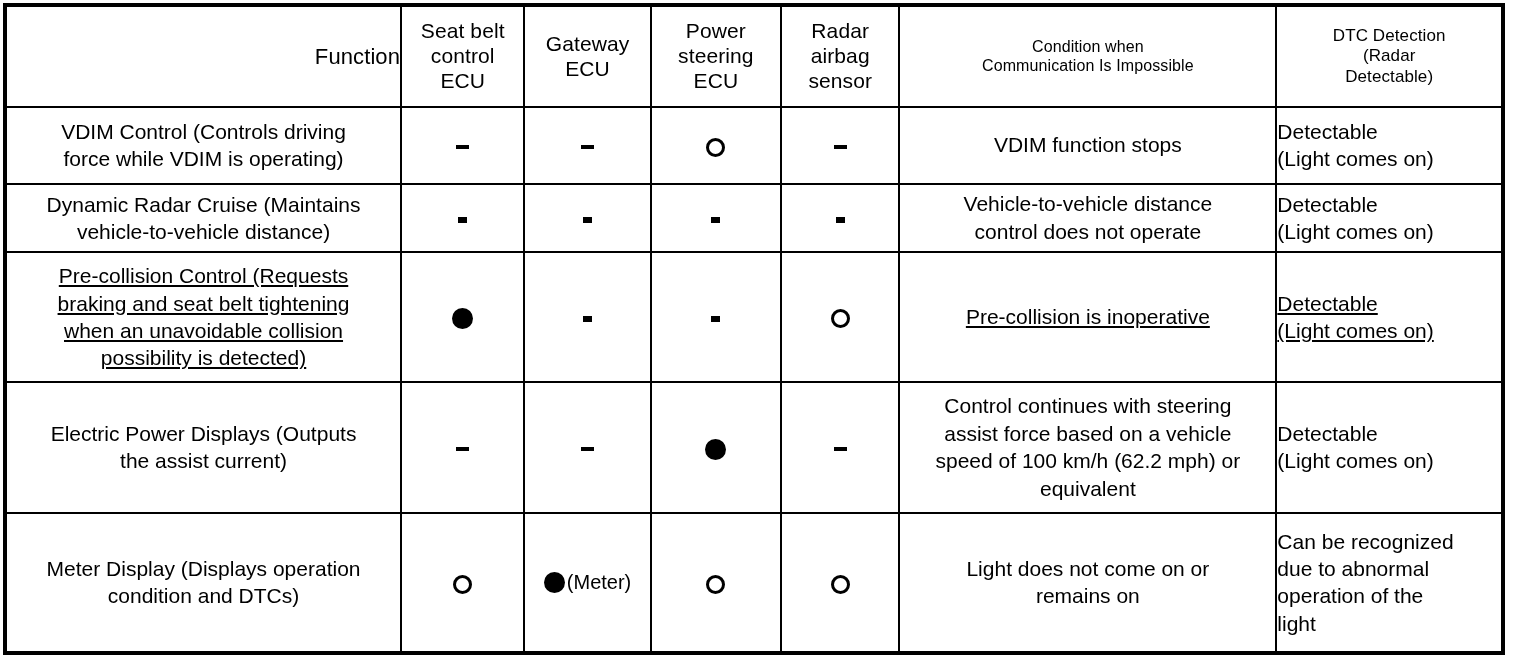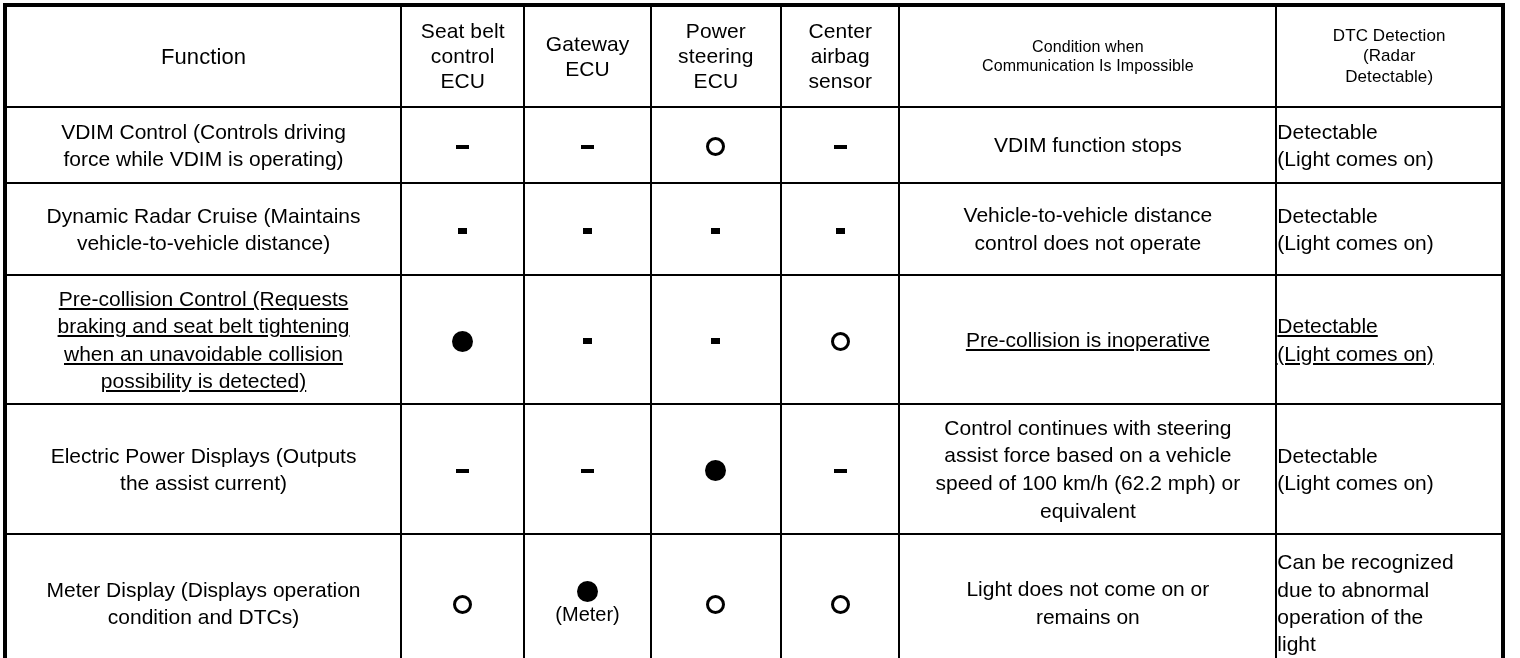--- a/index.html
+++ b/index.html
@@ -54,21 +54,21 @@
   thead tr { height: 102px; }
   thead th {
     text-align: center;
     font-weight: bold;
     font-size: 21px;
     line-height: 1.18;
     letter-spacing: 0.1px;
     padding: 3px 4px;
     border-bottom-width: 3px;
   }
-  thead th.h-function { font-size: 22px; }
+  thead th.h-function { font-size: 22px; text-align: right; }
   thead th.h-condition { font-size: 16px; }
   thead th.h-dtc { font-size: 17px; }
   thead th .ln { display: block; }
 
   
   td.fn-cell {
     text-align: center;
     font-size: 21px;
     line-height: 1.30;
     padding: 6px 8px 6px 9px;
@@ -126,34 +126,34 @@
     height: 4px;
     background: #000000;
   }
   .marker-dash-small {
     width: 9px;
     height: 6px;
     background: #000000;
   }
   .marker-stack {
     display: flex;
-    flex-direction: column;
+    flex-direction: row;
     align-items: center;
     justify-content: center;
     gap: 2px;
   }
   .marker-sub {
     font-size: 20px;
     line-height: 1.05;
     white-space: nowrap;
   }
 
   
   tr.row-1 { height: 76px; }
-  tr.row-2 { height: 92px; }
+  tr.row-2 { height: 68px; }
   tr.row-3 { height: 129px; text-decoration: underline; }
   tr.row-4 { height: 130px; }
   tr.row-5 { height: 139px; }
 </style>
 </head>
 <body>
 
 <div class="sheet">
   <table class="comm-table">
     <colgroup>
@@ -179,21 +179,21 @@
         <th class="h-gateway">
           <span class="ln">Gateway</span>
           <span class="ln">ECU</span>
         </th>
         <th class="h-steering">
           <span class="ln">Power</span>
           <span class="ln">steering</span>
           <span class="ln">ECU</span>
         </th>
         <th class="h-airbag">
-          <span class="ln">Center</span>
+          <span class="ln">Radar</span>
           <span class="ln">airbag</span>
           <span class="ln">sensor</span>
         </th>
         <th class="h-condition">
           <span class="ln">Condition when</span>
           <span class="ln">Communication Is Impossible</span>
         </th>
         <th class="h-dtc">
           <span class="ln">DTC Detection</span>
           <span class="ln">(Radar</span>

